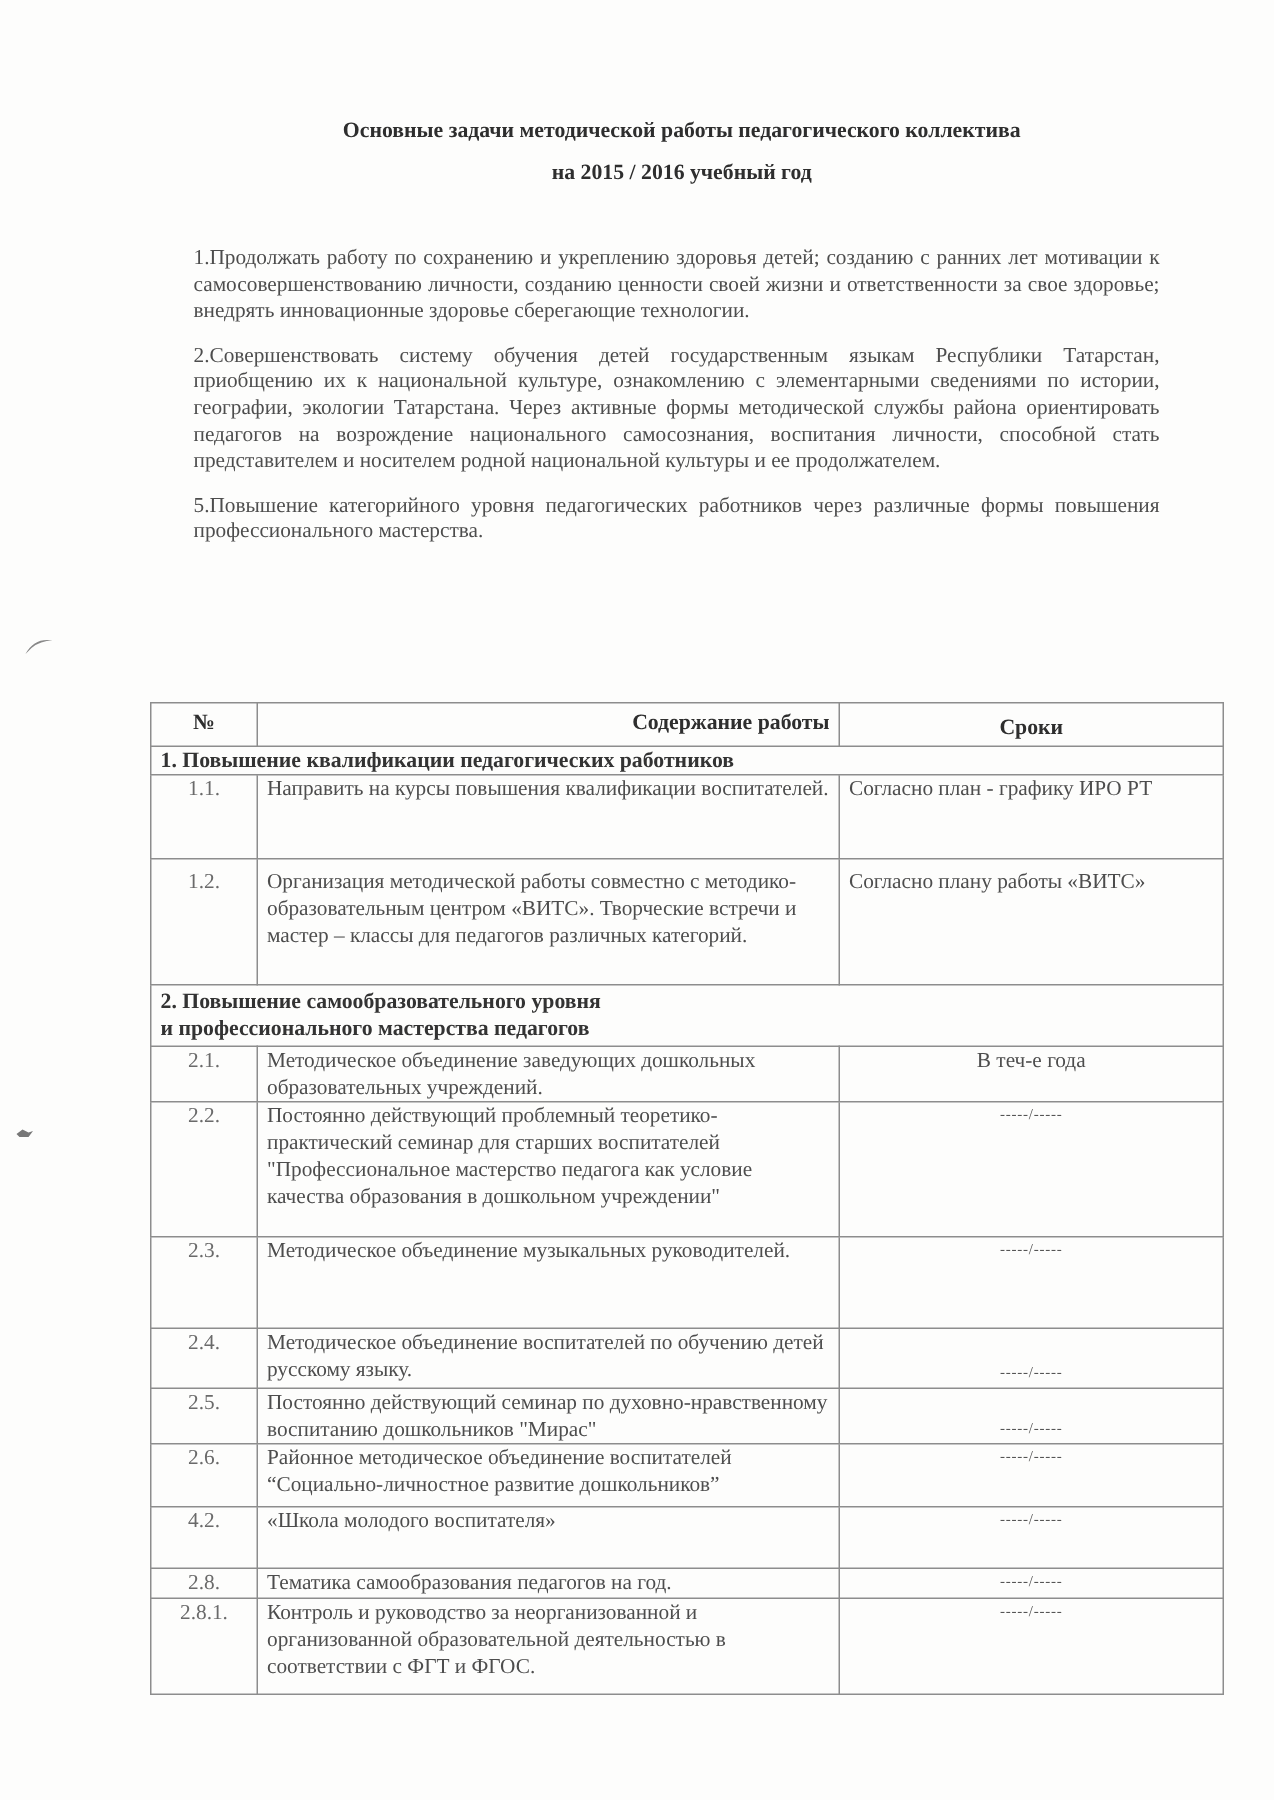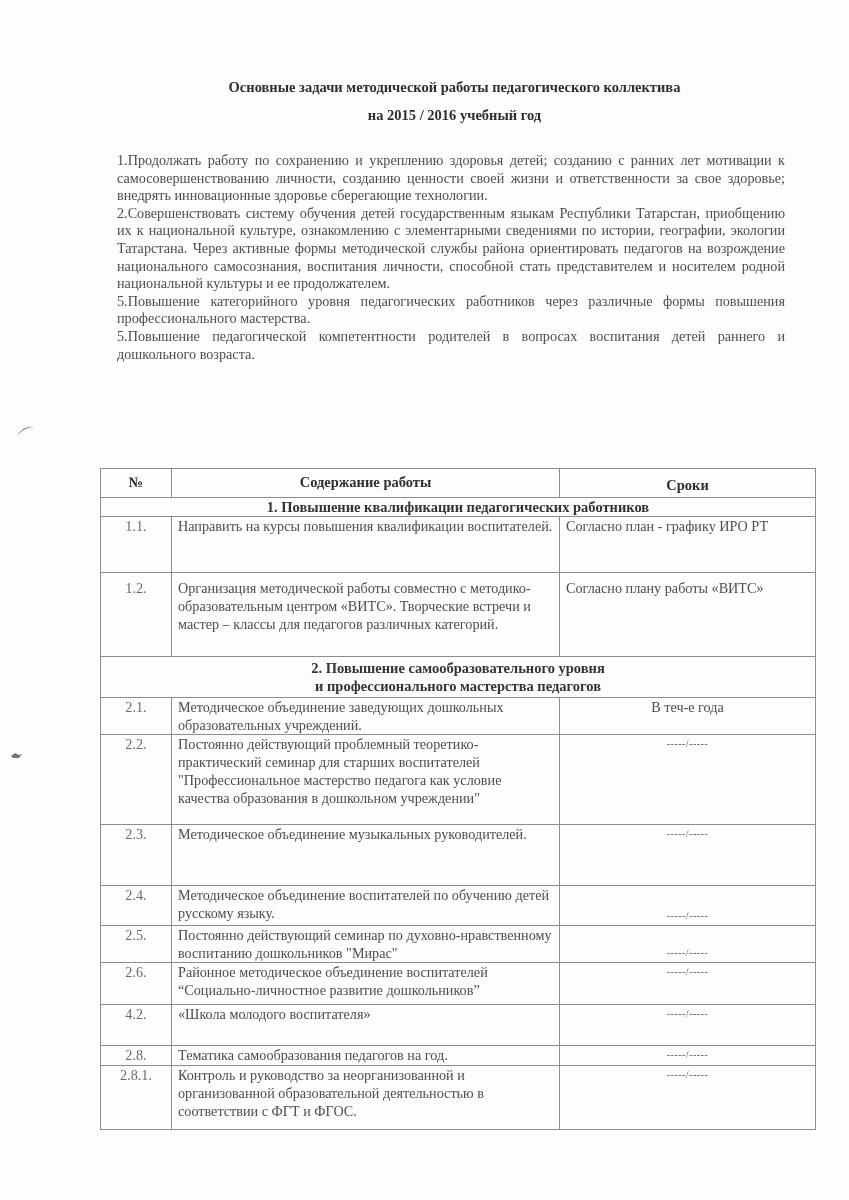--- a/index.html
+++ b/index.html
@@ -14,60 +14,59 @@
     font-weight: bold; font-size: 14.5px; color: #2e2e2e;
   }
   #t1 { top: 79px; left: 30px; }
   #t2 { top: 107px; left: 30px; }
 
   .intro {
     position: absolute; left: 117px; width: 668px; top: 152px;
     font-size: 14.2px; line-height: 17.6px; text-align: justify;
     color: #4d4d4d;
   }
-  .intro p { margin: 0; }
+  .intro p { margin: 12px; }
 
   table.plan {
     position: absolute; left: 100px; top: 468px; width: 716px;
     border-collapse: collapse; font-size: 14.2px; color: #4d4d4d;
   }
   table.plan td, table.plan th {
     border: 1px solid #8d8d8d; vertical-align: top; padding: 0 6px;
     line-height: 18px;
   }
   table.plan th { font-weight: bold; font-size: 14.5px; color: #2e2e2e; padding-top: 4px; height: 21px; }
   .c-num { width: 58px; text-align: center; }
   .c-work { width: 375px; text-align: left; }
   .c-term { width: 243px; }
-  .section td { text-align: center; font-weight: bold; font-size: 14.5px; color: #333; }
+  .section td { text-align: left; font-weight: bold; font-size: 14.5px; color: #333; }
   .num { text-align: center; color: #6a6a6a; margin-top: 40px; }
   .term-c { text-align: center; }
   .term-l { text-align: left; }
   .dash { font-size: 10px; letter-spacing: 0.5px; color: #555; }
 
   .artifact { position: absolute; }
 </style>
 </head>
 <body>
 
 <div id="t1" class="title">Основные задачи методической работы педагогического коллектива</div>
 <div id="t2" class="title">на 2015 / 2016 учебный год</div>
 
 <div class="intro">
   <p>1.Продолжать работу по сохранению и укреплению здоровья детей; созданию с ранних лет мотивации к самосовершенствованию личности, созданию ценности своей жизни и ответственности за свое здоровье; внедрять инновационные здоровье сберегающие технологии.</p>
   <p>2.Совершенствовать систему обучения детей государственным языкам Республики Татарстан, приобщению их к национальной культуре, ознакомлению с элементарными сведениями по истории, географии, экологии Татарстана. Через активные формы методической службы района ориентировать педагогов на возрождение национального самосознания, воспитания личности, способной стать представителем и носителем родной национальной культуры и ее продолжателем.</p>
   <p>5.Повышение категорийного уровня педагогических работников через различные формы повышения профессионального мастерства.</p>
-  <p>5.Повышение педагогической компетентности родителей в вопросах воспитания детей раннего и дошкольного возраста.</p>
 </div>
 
 <table class="plan">
   <tbody>
       <tr>
     <th class="c-num">№</th>
-    <th class="c-work" style="text-align:center">Содержание работы</th>
+    <th class="c-work" style="text-align:right">Содержание работы</th>
     <th class="c-term" style="padding-top:7px">Сроки</th>
   </tr>
   <tr class="section">
     <td colspan="3" style="height:17px">1. Повышение квалификации педагогических работников</td>
   </tr>
   <tr style="height:56px">
     <td class="num">1.1.</td>
     <td>Направить на курсы повышения квалификации воспитателей.</td>
     <td class="term-l">Согласно план - графику ИРО РТ</td>
   </tr>

